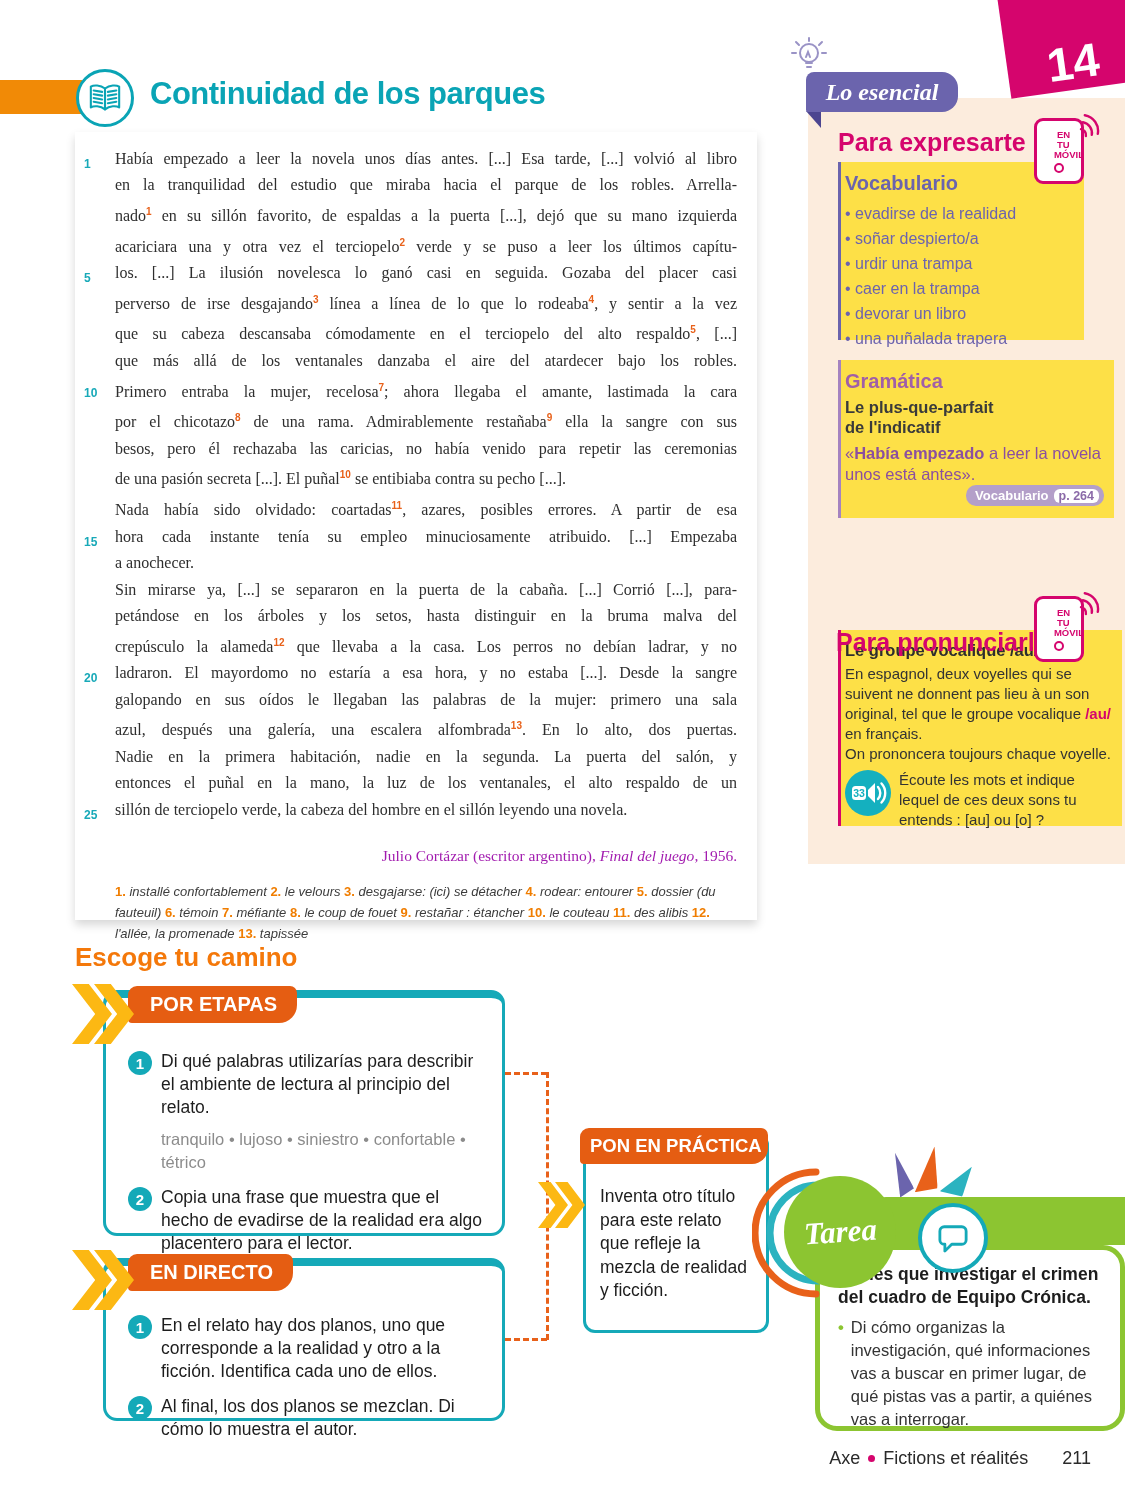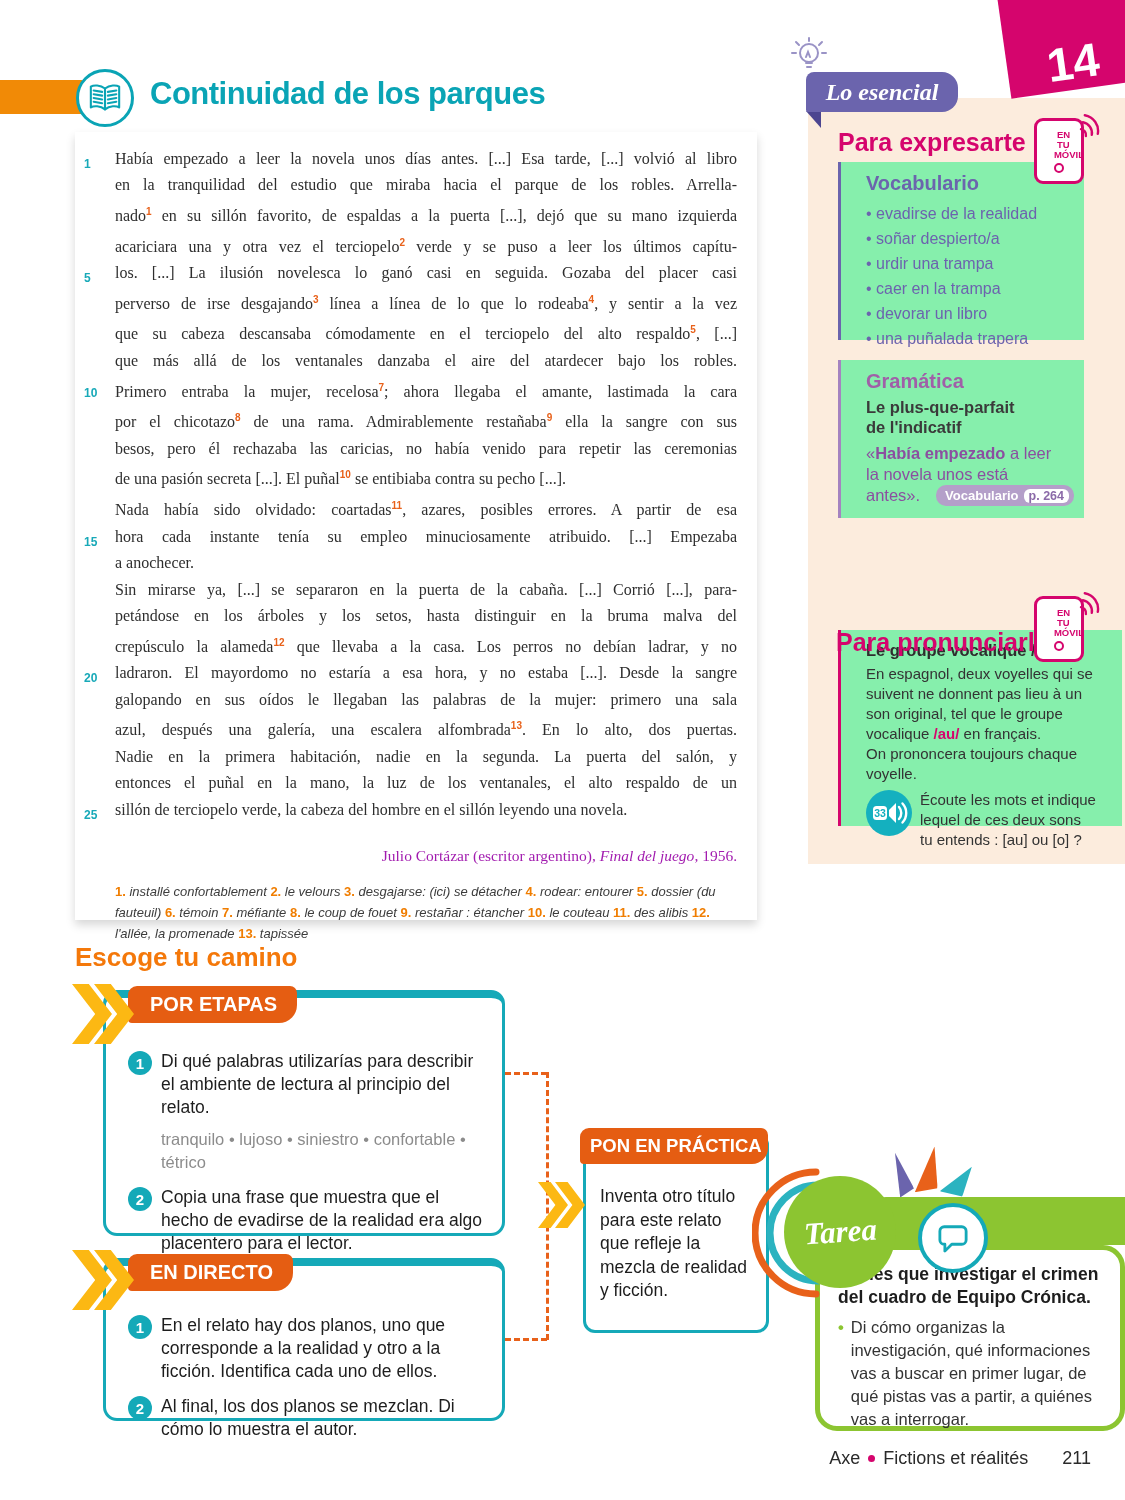--- a/index.html
+++ b/index.html
@@ -31,28 +31,28 @@
            transform:rotate(-8deg);z-index:3;display:flex;align-items:flex-end;justify-content:center;}
   .chapter span{color:#fff;font-size:47px;font-weight:bold;line-height:1;padding-bottom:4px;}
   .bulb{position:absolute;left:788px;top:34px;z-index:4;}
   .esencial{position:absolute;left:806px;top:72px;width:152px;height:40px;background:#6b64ad;z-index:4;
             border-radius:8px 16px 16px 2px;display:flex;align-items:center;justify-content:center;}
   .esencial span{font-family:"Liberation Serif",serif;font-style:italic;font-weight:bold;color:#fff;font-size:24px;}
   .esencial-fold{position:absolute;left:806px;top:111px;width:15px;height:17px;background:#4c4590;
                  clip-path:polygon(0 0,100% 0,100% 100%);z-index:3;}
 
   .sb-title{position:absolute;font-size:25px;font-weight:bold;color:#d5056d;z-index:2;}
-  .sb-box{position:absolute;background:#86efac;box-sizing:border-box;padding:10px 25px;z-index:1;}
+  .sb-box{position:absolute;background:#fde047;box-sizing:border-box;padding:10px 4px;z-index:1;}
   .vocab-box{left:838px;top:162px;width:246px;height:178px;border-left:3px solid #6b64ad;}
   .vocab-title{color:#6b64ad;font-weight:bold;font-size:20px;margin-bottom:6px;}
   .vocab-box ul{margin:0;padding:0;list-style:none;}
   .vocab-box li{color:#6c63ae;font-size:16px;line-height:25px;}
   .vocab-box li::before{content:"• ";}
 
-  .gram-box{left:838px;top:360px;width:246px;height:158px;border-left:3px solid #a583c0;}
+  .gram-box{left:838px;top:360px;width:276px;height:158px;border-left:3px solid #a583c0;}
   .gram-title{color:#a05fa8;font-weight:bold;font-size:20px;margin-bottom:4px;}
   .gram-sub{font-weight:bold;color:#3a3a3a;font-size:16.5px;line-height:20px;margin-bottom:6px;}
   .gram-quote{color:#8b4fa0;font-size:16.5px;line-height:21px;}
   .gram-quote b{font-weight:bold;}
   .conj-badge{position:absolute;right:10px;bottom:12px;background:#b49fc9;border-radius:10px;
               padding:3px 5px 3px 9px;display:inline-flex;align-items:center;gap:5px;cursor:pointer;}
   .conj-badge .cb-label{color:#fff;font-weight:bold;font-size:13px;}
   .conj-badge .cb-page{background:#fff;border-radius:6px;color:#8b6aa8;font-weight:bold;font-size:12.5px;padding:0 5px;}
 
   .pron-box{left:838px;top:630px;width:284px;height:196px;border-left:3px solid #d5056d;font-size:15px;line-height:20px;color:#333;}

